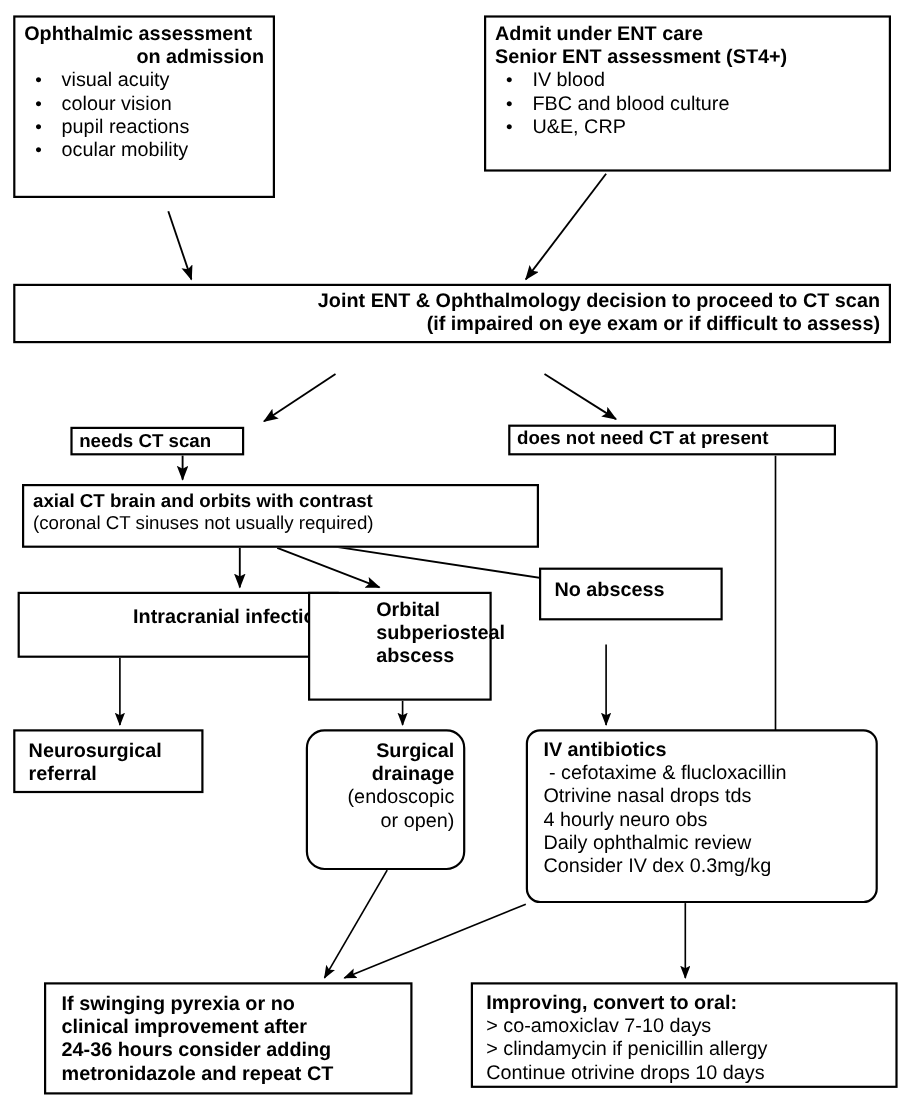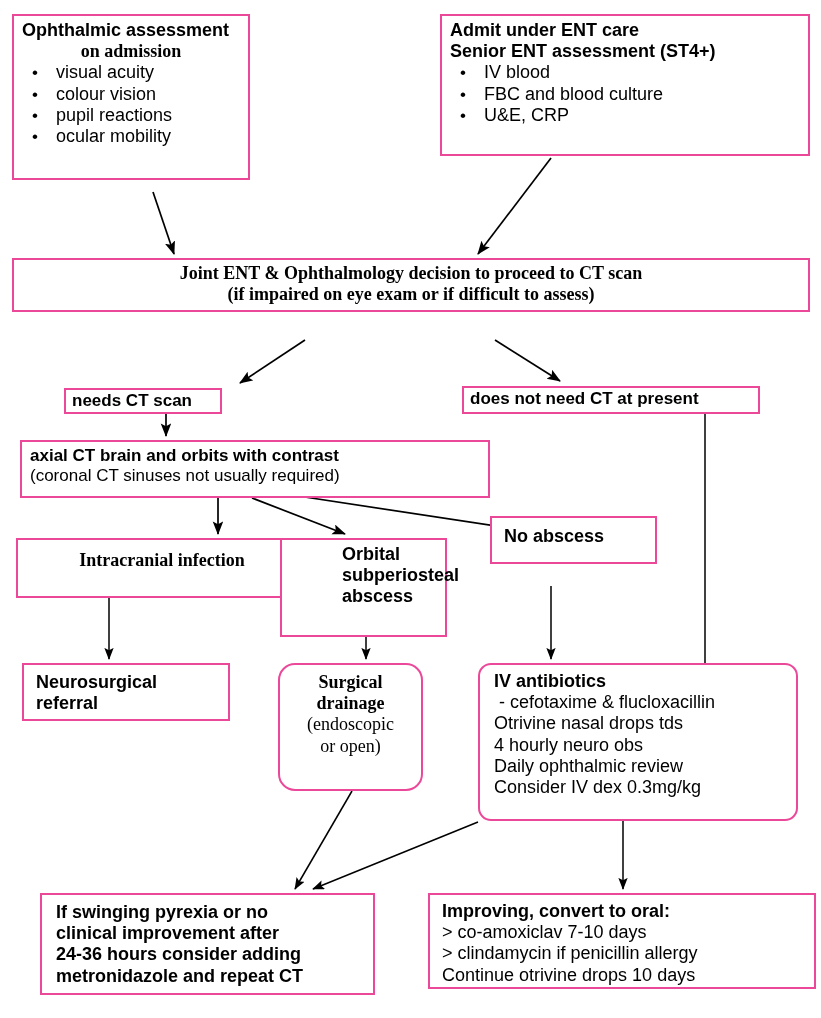--- a/index.html
+++ b/index.html
@@ -22,31 +22,31 @@
     position: absolute;
     left: 0;
     top: 0;
     width: 821px;
     height: 1018px;
     pointer-events: none;
   }
   .node {
     position: absolute;
     box-sizing: border-box;
-    border: 2px solid #ec4899;
+    border: 2px solid #000000;
     background: #ffffff;
     line-height: 1.18;
   }
   .node .ln {
     white-space: pre;
     display: block;
   }
   .b { font-weight: bold; }
   .n { font-weight: normal; }
-  .ctr { text-align: center; font-family: Liberation Serif, serif; }
+  .ctr { text-align: right; }
   .lft { text-align: left; }
   .bullet-row {
     display: flex;
     align-items: baseline;
   }
   .bullet-dot {
     width: 34px;
     flex: 0 0 34px;
     text-align: left;
     padding-left: 10px;
@@ -60,21 +60,21 @@
   
   #node-ophthalmic-assessment { left: 12px;  top: 14px;  width: 238px; height: 166px; font-size: 18px; }
   #node-admit-ent             { left: 440px; top: 14px;  width: 370px; height: 142px; font-size: 18px; }
   #node-joint-decision        { left: 12px;  top: 258px; width: 798px; height: 54px;  font-size: 18px; }
   #node-needs-ct              { left: 64px;  top: 388px; width: 158px; height: 26px;  font-size: 17px; }
   #node-no-ct                 { left: 462px; top: 386px; width: 298px; height: 28px;  font-size: 17px; }
   #node-axial-ct              { left: 20px;  top: 440px; width: 470px; height: 58px;  font-size: 17px; }
   #node-intracranial          { left: 16px;  top: 538px; width: 292px; height: 60px;  font-size: 18px; }
   #node-orbital-abscess       { left: 280px; top: 538px; width: 167px; height: 99px;  font-size: 18px; padding-left: 48px; }
   #node-no-abscess            { left: 478px; top: 516px; width: 167px; height: 48px;  font-size: 18px; margin-left: 12px; }
-  #node-neurosurgical         { left: 22px;  top: 663px; width: 208px; height: 58px;  font-size: 18px; }
+  #node-neurosurgical         { left: 12px;  top: 663px; width: 173px; height: 58px;  font-size: 18px; }
   #node-surgical-drainage     { left: 278px; top: 663px; width: 145px; height: 128px; font-size: 18px; border-radius: 17px; }
   #node-iv-antibiotics        { left: 478px; top: 663px; width: 320px; height: 158px; font-size: 18px; border-radius: 13px; }
   #node-swinging-pyrexia      { left: 40px;  top: 893px; width: 335px; height: 102px; font-size: 18px; }
   #node-improving-oral        { left: 428px; top: 893px; width: 388px; height: 96px;  font-size: 18px; }
 
   #node-joint-decision .pad { padding: 3px 8px; }
   #node-needs-ct .pad, #node-no-ct .pad { padding: 1px 6px; }
 </style>
 </head>
 <body>

